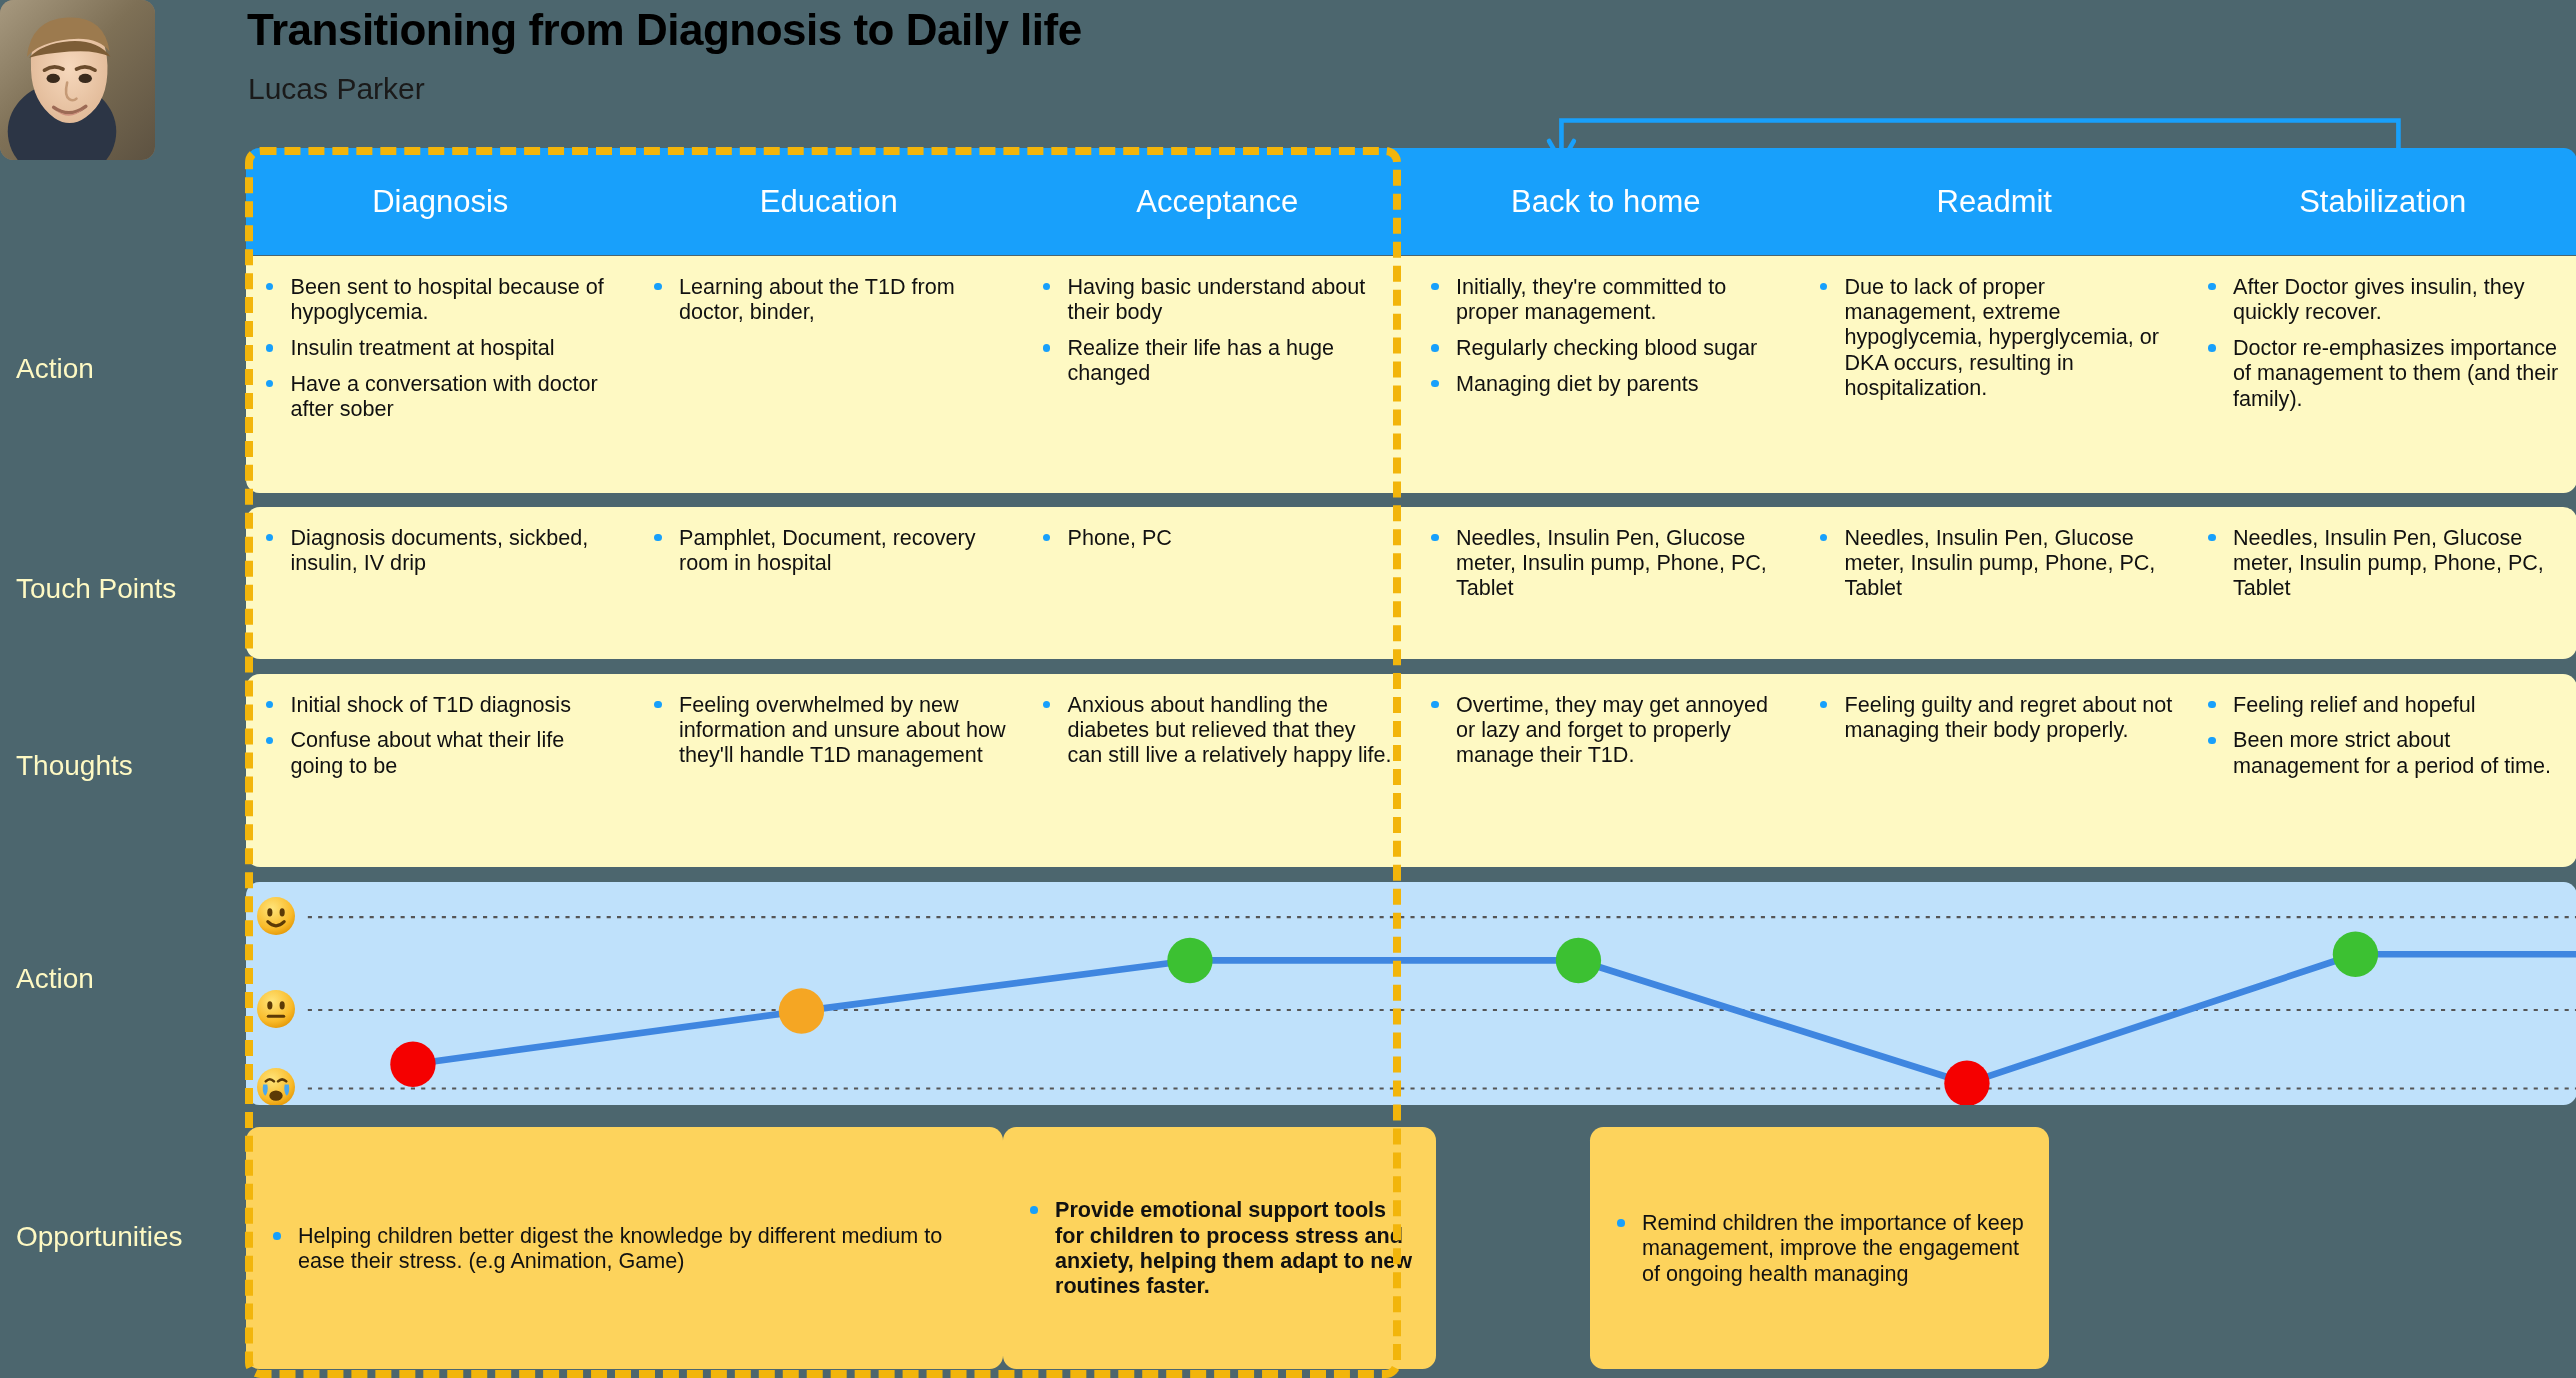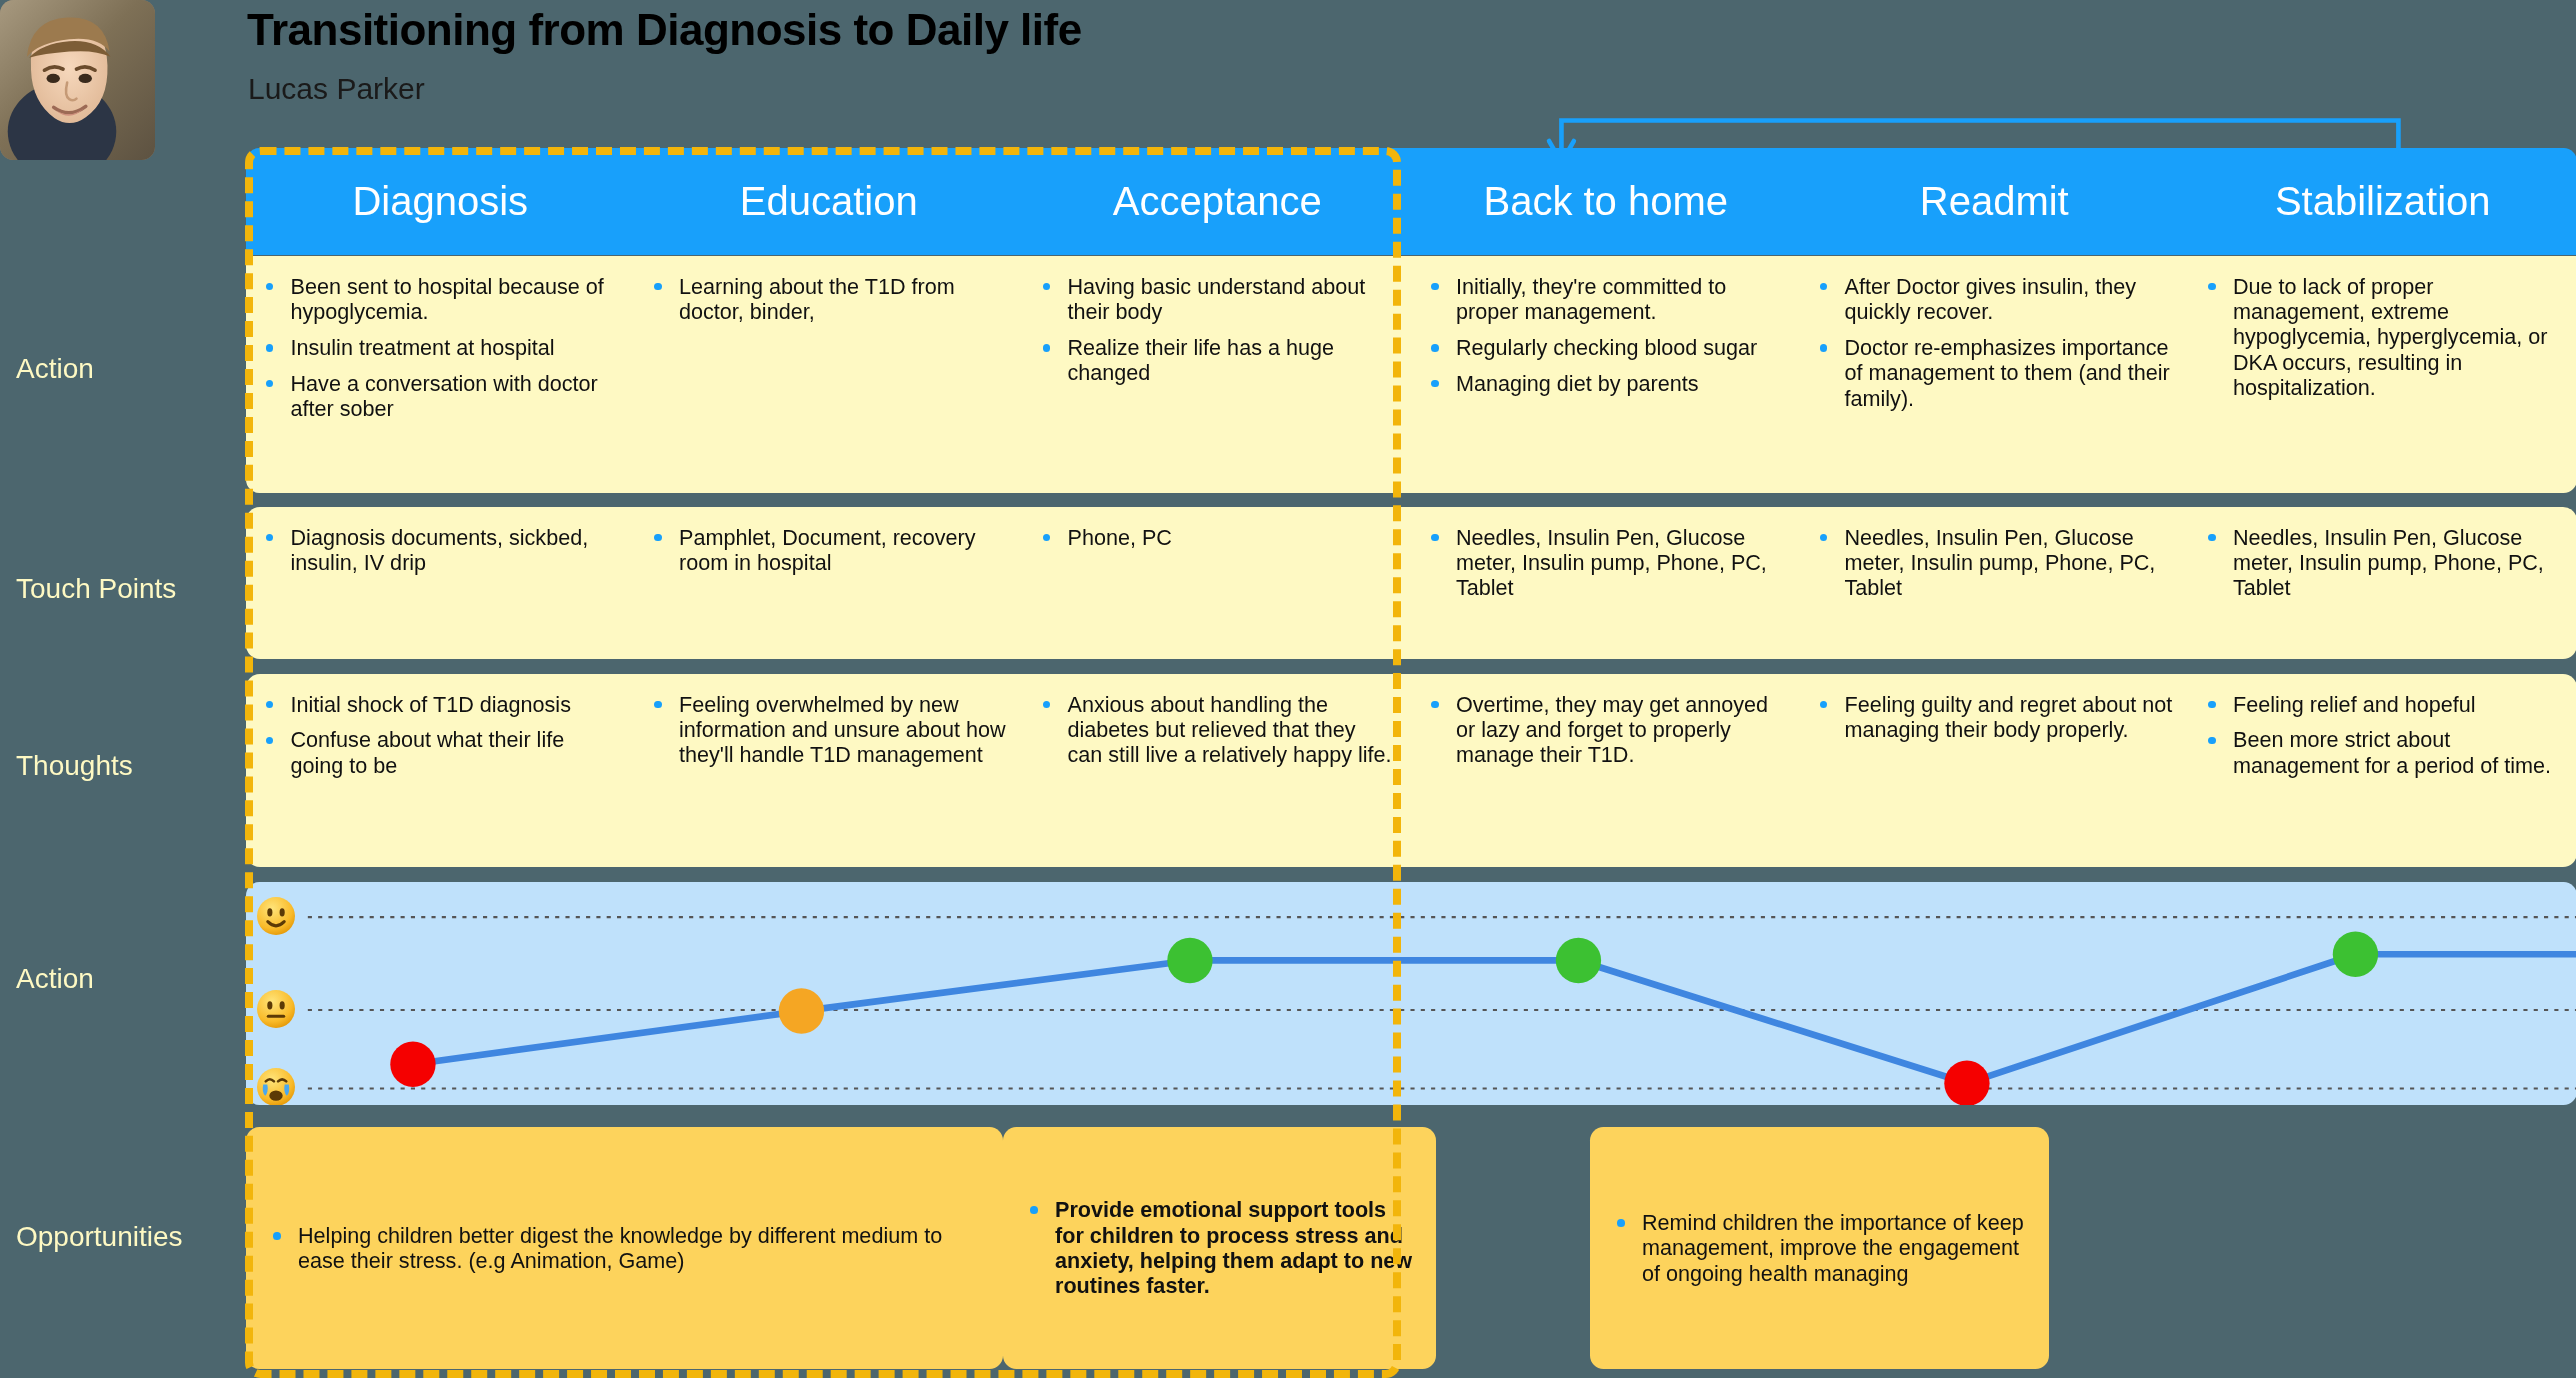--- a/index.html
+++ b/index.html
@@ -42,21 +42,21 @@
   .headerband {
     position: absolute; left: 246px; top: 148px;
     width: 2331px; height: 107px;
     background: #18a0fb;
     border-radius: 13.4px 13.4px 0 0;
     display: flex;
   }
   .headercell {
     flex: 1 1 0; display: flex;
     align-items: center; justify-content: center;
-    color: #ffffff; font-size: 40px;
+    color: #ffffff; font-size: 31px;
   }
 
   
   .band {
     position: absolute; left: 246px;
     width: 2331px;
     background: #fef9c3;
     display: flex;
   }
   .band.rounded-bottom { border-radius: 0 0 13.4px 13.4px; }
@@ -202,27 +202,27 @@
       </div>
     <div class="cell">
         <ul class="bl">
       <li>Initially, they're committed to proper management.</li>
       <li>Regularly checking blood sugar</li>
       <li>Managing diet by parents</li>
     </ul>
       </div>
     <div class="cell">
         <ul class="bl">
+      <li>Due to lack of proper management, extreme hypoglycemia, hyperglycemia, or DKA occurs, resulting in hospitalization.</li>
+    </ul>
+      </div>
+    <div class="cell">
+        <ul class="bl">
       <li>After Doctor gives insulin, they quickly recover.</li>
       <li>Doctor re-emphasizes importance of management to them (and their family).</li>
-    </ul>
-      </div>
-    <div class="cell">
-        <ul class="bl">
-      <li>Due to lack of proper management, extreme hypoglycemia, hyperglycemia, or DKA occurs, resulting in hospitalization.</li>
     </ul>
       </div>
   </div>
 
   <div class="band rounded-all" style="top:507px; height:152px;">
     <div class="cell">
         <ul class="bl">
       <li>Diagnosis documents, sickbed, insulin, IV drip</li>
     </ul>
       </div>

